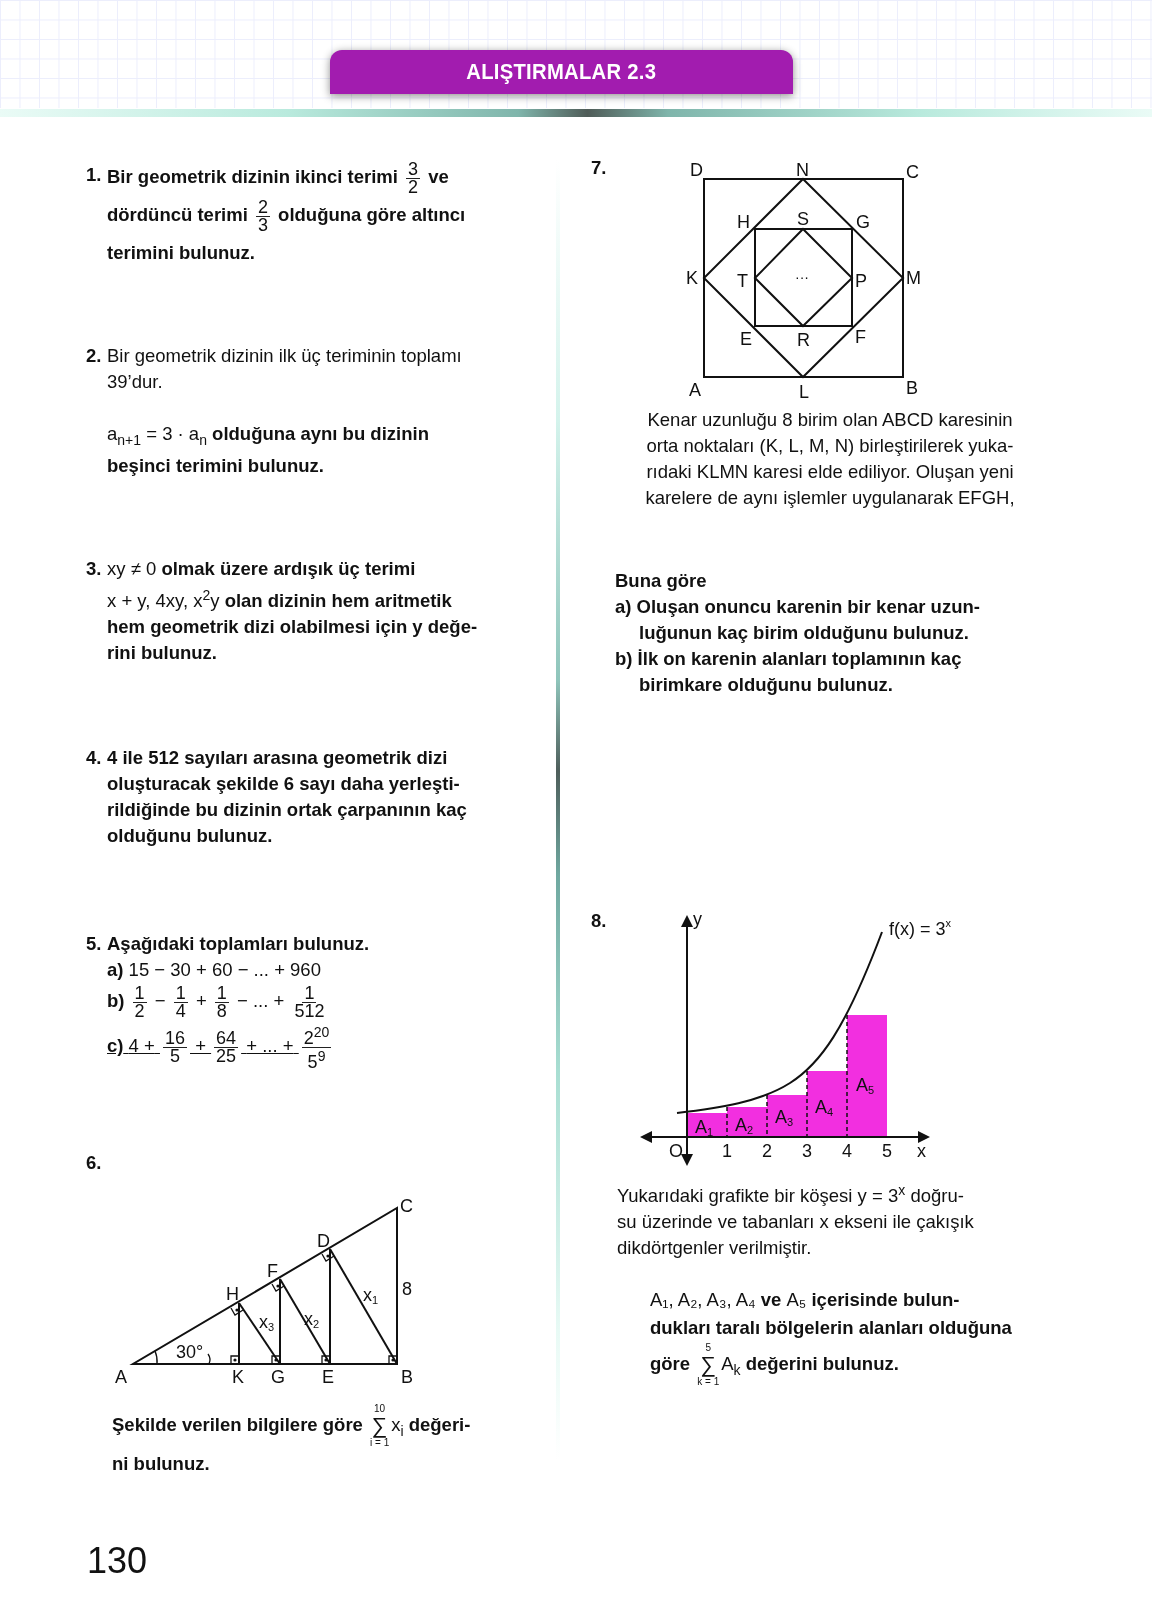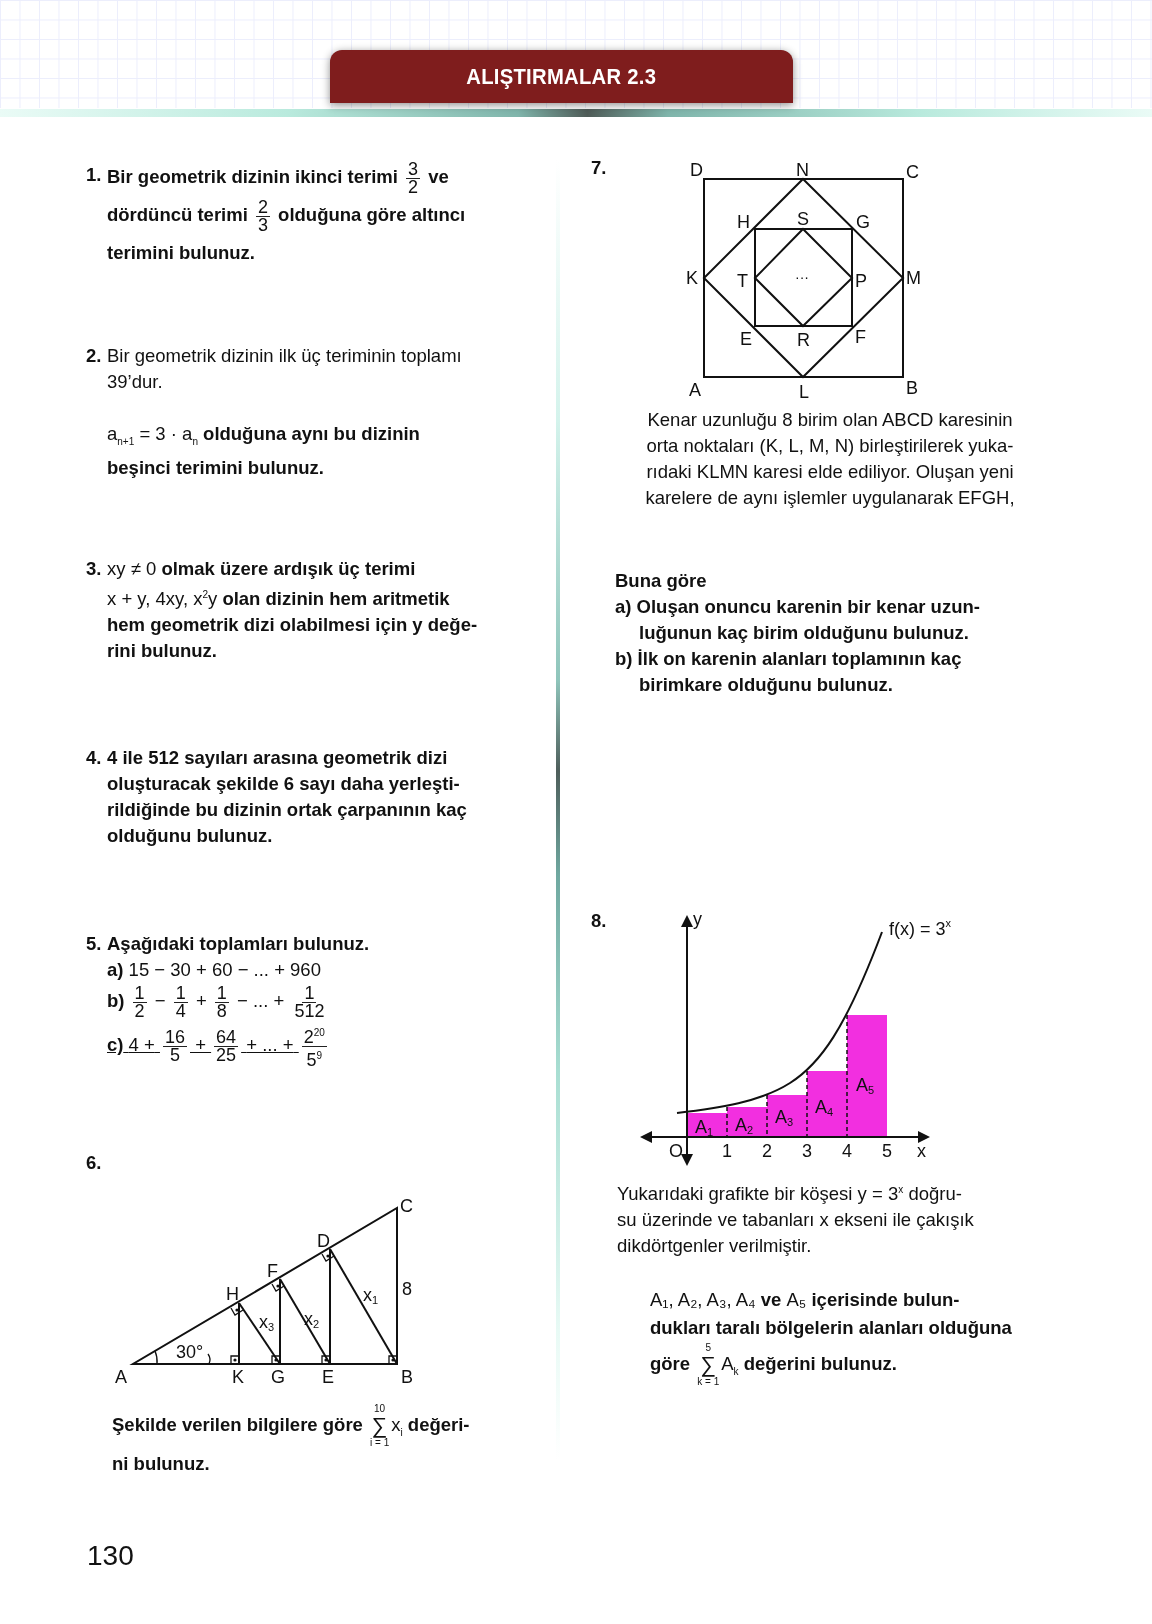--- a/index.html
+++ b/index.html
@@ -15,22 +15,22 @@
     background-image:
       linear-gradient(to right, #eceefc 1px, transparent 1px),
       linear-gradient(to bottom, #eceefc 1px, transparent 1px);
     background-size: 19.5px 19.5px;
   }
   .hbar {
     position: absolute; left: 0; top: 109px; width: 1152px; height: 8px;
     background: linear-gradient(to right, #eafbf6 0%, #b9eadd 25%, #7fb5ab 45%, #4f5c58 51%, #7fb5ab 58%, #b9eadd 80%, #eafbf6 100%);
   }
   .title-tab {
-    position: absolute; left: 330px; top: 50px; width: 463px; height: 53px;
-    background: #7f1d1d; border-radius: 12px 12px 0 0;
+    position: absolute; left: 330px; top: 50px; width: 463px; height: 44px;
+    background: #a21caf; border-radius: 12px 12px 0 0;
     box-shadow: 0 2px 8px rgba(0,0,0,0.45);
     display: flex; align-items: center; justify-content: center;
   }
   .title-tab span {
     color: #fff; font-weight: bold; font-size: 22px; letter-spacing: 0.3px;
     transform: scaleX(0.92);
   }
   .vdivider {
     position: absolute; left: 556px; top: 160px; width: 4px; height: 1300px;
     background: linear-gradient(to bottom, #ffffff 0%, #d4f3ec 20%, #8fc5bb 40%, #4e5e5b 47%, #6fa8a0 55%, #a8ded2 70%, #e8faf5 90%, #ffffff 100%);
@@ -41,28 +41,28 @@
   .body { margin-left: 21px; }
   .line { display: block; white-space: nowrap; }
   .frac {
     display: inline-flex; flex-direction: column; align-items: center;
     vertical-align: middle; font-weight: normal; line-height: 17px; font-size: 18px;
     margin: 0 3px;
   }
   .frac .n { border-bottom: 1.2px solid #222; padding: 0 2px; }
   .frac .d { padding: 0 2px; }
   .math { font-weight: normal; }
-  sub, sup { font-size: 10px; text-align: right; }
+  sub, sup { font-size: 14px; text-align: right; }
   .sigma {
     display: inline-flex; flex-direction: column; align-items: center; vertical-align: middle;
     font-weight: normal; line-height: 12px; margin: 0 2px;
   }
   .sigma .lim { font-size: 10px; }
   .sigma .s { font-size: 22px; line-height: 22px; }
-  .page-num { position: absolute; left: 87px; top: 1540px; font-size: 28px; }
+  .page-num { position: absolute; left: 87px; top: 1540px; font-size: 36px; }
   svg text { font-family: "Liberation Sans", sans-serif; }
 </style>
 </head>
 <body>
 
 <div class="grid-bg"></div>
 <div class="hbar"></div>
 <div class="title-tab">
   <span>ALIŞTIRMALAR  2.3</span>
 </div>

